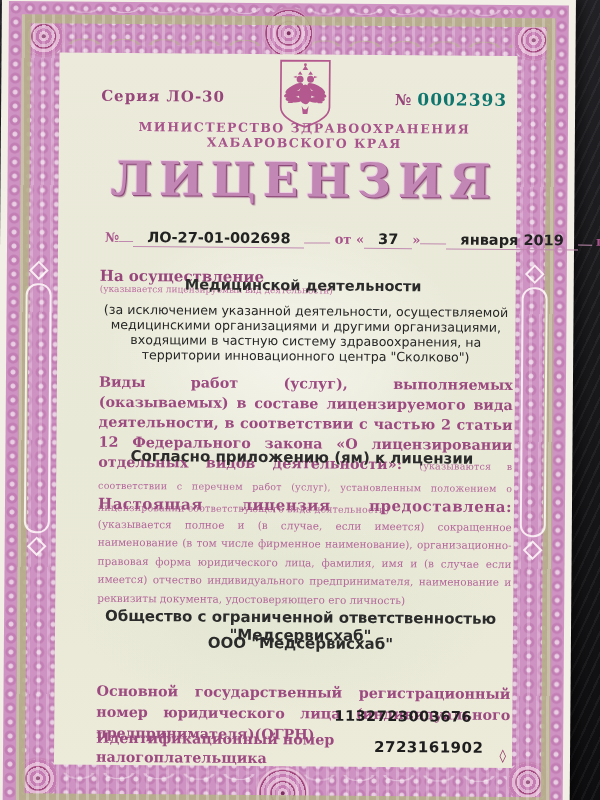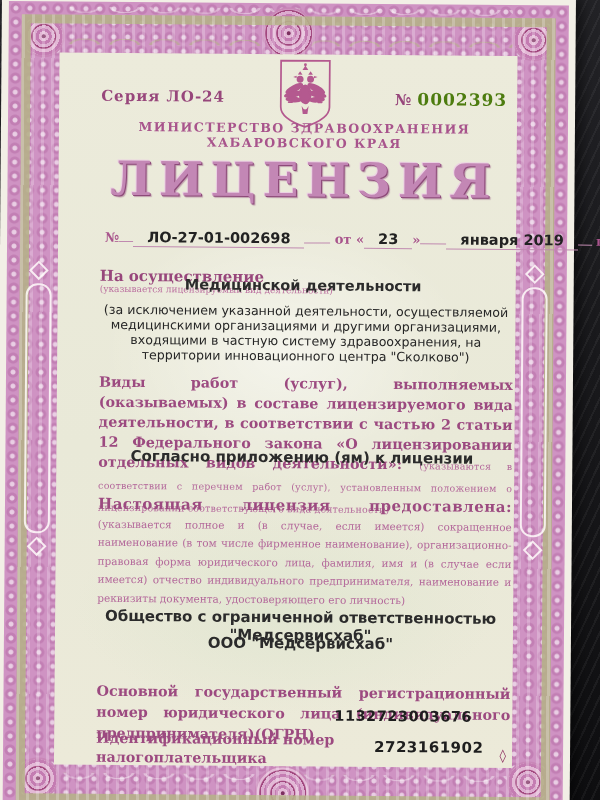--- a/index.html
+++ b/index.html
@@ -107,21 +107,21 @@
   .pink   { color:#a8548c; }
   .pink-d { color:#97467b; }
 
   .series { top:92px; left:7px; right:auto; font-size:15px; font-weight:bold; letter-spacing:1px; }
 
   .arms-wrap { top:62px; left:0; right:0; text-align:center; }
   .arms-box { display:inline-block; width:58px; height:72px; }
 
   .docnum { top:92px; left:auto; right:8px; font-size:15px; }
   .docnum .no-sign { font-weight:bold; margin-right:6px; }
-  .docnum .digits { font-family:"DejaVu Serif",serif; font-size:17px; font-weight:bold; color:#4d7c0f; letter-spacing:1px; }
+  .docnum .digits { font-family:"DejaVu Serif",serif; font-size:17px; font-weight:bold; color:#0f766e; letter-spacing:1px; }
 
   .ministry { top:124px; text-align:center; font-size:12.5px; font-weight:bold; letter-spacing:1.5px; line-height:15px; }
 
   .doc-title {
     top:156px; text-align:center;
     font-size:47px; font-weight:bold; letter-spacing:7px;
     color:#c387b5;
     text-shadow:1px 1px 0 #8d4a79, 2px 2px 1px rgba(141,74,121,0.45), -1px -1px 0 #ecd2e3;
   }
 
@@ -183,21 +183,21 @@
       <div class="rosette tc"></div>
       <div class="rosette bc"></div>
       <div class="frame-olive"></div>
       <div class="cartouche left"></div>
       <div class="cartouche right"></div>
       <div class="sheet-inner"></div>
     </div>
 
     <div class="content">
 
-      <div class="abs series pink-d">Серия ЛО-24</div>
+      <div class="abs series pink-d">Серия ЛО-30</div>
 
       <div class="abs arms-wrap">
         <span class="arms-box">
           <svg width="58" height="72" viewBox="0 0 100 124">
             <path d="M8,4 H92 V84 Q92,104 50,118 Q8,104 8,84 Z" fill="none" stroke="#b4598f" stroke-width="3"></path>
             <g fill="#b4598f">
               <ellipse cx="50" cy="62" rx="11" ry="17"></ellipse>
               <ellipse cx="31" cy="52" rx="17" ry="6" transform="rotate(-28 31 52)"></ellipse>
               <ellipse cx="29" cy="62" rx="16" ry="5.5" transform="rotate(-12 29 62)"></ellipse>
               <ellipse cx="30" cy="71" rx="14" ry="5" transform="rotate(4 30 71)"></ellipse>
@@ -227,21 +227,21 @@
 
       <div class="abs ministry pink">
         <div>МИНИСТЕРСТВО ЗДРАВООХРАНЕНИЯ</div>
         <div>ХАБАРОВСКОГО КРАЯ</div>
       </div>
 
       <div class="abs doc-title">ЛИЦЕНЗИЯ</div>
 
       <div class="abs licrow">
         <span class="lbl">№</span><span class="gap small"></span><span class="val">ЛО-27-01-002698</span><span class="gap"></span>
-        <span class="lbl">от «</span><span class="val">23</span><span class="lbl">»</span><span class="gap"></span><span class="val">января 2019</span><span class="gap small"></span>
+        <span class="lbl">от «</span><span class="val">37</span><span class="lbl">»</span><span class="gap"></span><span class="val">января 2019</span><span class="gap small"></span>
         <span class="lbl">г.</span>
       </div>
 
       <div class="abs activity">
         <span class="alabel pink-d">На осуществление</span>
         <span class="ahint">(указывается лицензируемый вид деятельности)</span>
         <div class="aval">Медицинской деятельности</div>
       </div>
 
       <div class="abs exception">(за исключением указанной деятельности, осуществляемой медицинскими организациями и другими организациями, входящими в частную систему здравоохранения, на территории инновационного центра "Сколково")</div>

